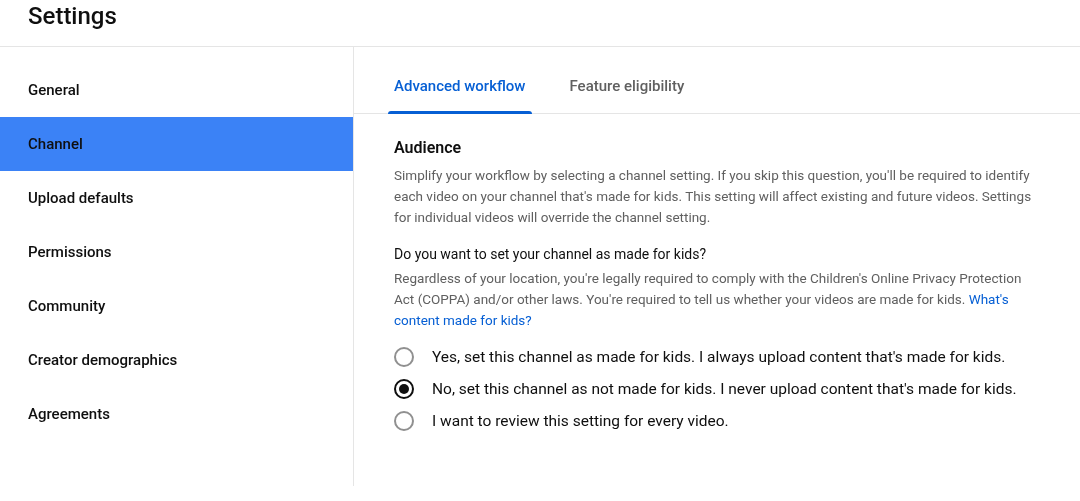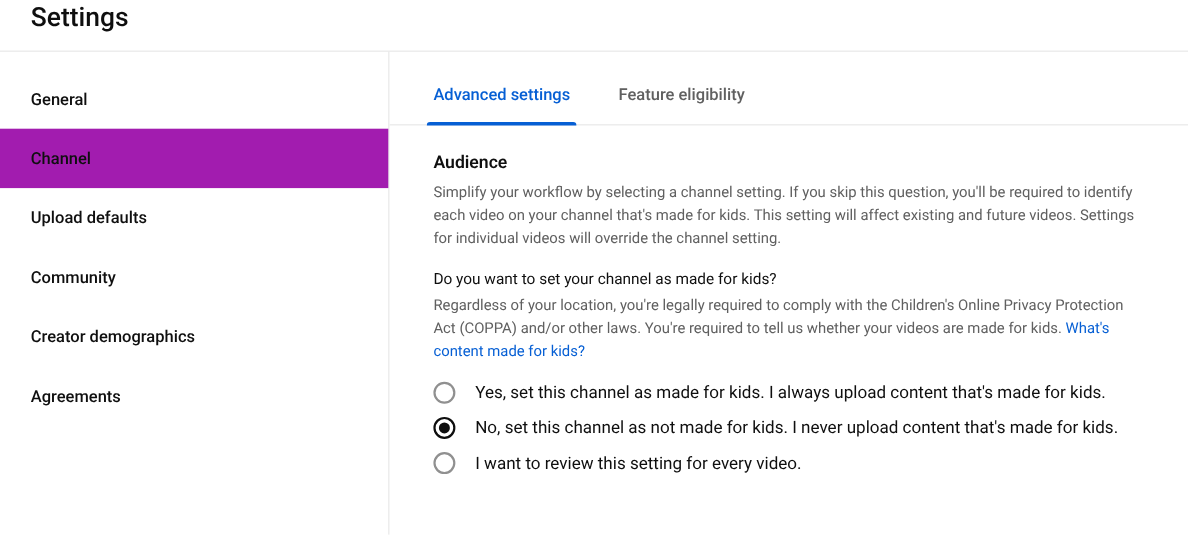--- a/index.html
+++ b/index.html
@@ -13,21 +13,21 @@
     padding: 2px 0 16px 28px;
     border-bottom: 1px solid #e5e5e5;
   }
   .header h1 { font-size: 24px; font-weight: 500; margin:0; }
   .body { display:flex; height:calc(501px - 62px); }
   .sidebar { width:354px; border-right:1px solid #e5e5e5; padding-top:16px; }
   .side-item {
     font-size:15px; font-weight:500; color:#0f0f0f;
     padding:18px 28px; cursor:pointer;
   }
-  .side-item.active { background:#a21caf; }
+  .side-item.active { background:#3b82f6; }
   .main { flex:1; padding: 0 0 0 0; overflow:hidden; }
   .tabs { display:flex; gap:44px; padding: 26px 0 0 40px; border-bottom:1px solid #e5e5e5;}
   .tab {
     font-size:15px; font-weight:500; color:#606060;
     padding: 4px 0 18px 0; cursor:pointer; position:relative;
   }
   .tab.active { color:#065fd4; }
   .tab.active::after {
     content:""; position:absolute; left:-6px; right:-6px; bottom:-1px;
     height:3px; background:#065fd4; border-radius:3px 3px 0 0;
@@ -56,29 +56,30 @@
 <div class="header">
   <h1>Settings</h1>
 </div>
 
 <div class="body">
 
   <nav class="sidebar">
     <div class="side-item">General</div>
     <div class="side-item active">Channel</div>
     <div class="side-item">Upload defaults</div>
+    <div class="side-item">Permissions</div>
     <div class="side-item">Community</div>
     <div class="side-item">Creator demographics</div>
     <div class="side-item">Agreements</div>
   </nav>
 
   <main class="main">
 
     <div class="tabs">
-      <div class="tab active">Advanced settings</div>
+      <div class="tab active">Advanced workflow</div>
       <div class="tab">Feature eligibility</div>
     </div>
 
     <div class="content">
       <p class="section-title">Audience</p>
       <p class="desc">Simplify your workflow by selecting a channel setting. If you skip this question, you'll be required to identify each video on your channel that's made for kids. This setting will affect existing and future videos. Settings for individual videos will override the channel setting.</p>
       <p class="question">Do you want to set your channel as made for kids?</p>
       <p class="sub">
         <span>Regardless of your location, you're legally required to comply with the Children's Online Privacy Protection Act (COPPA) and/or other laws. You're required to tell us whether your videos are made for kids. </span><span class="link">What's content made for kids?</span>
       </p>

